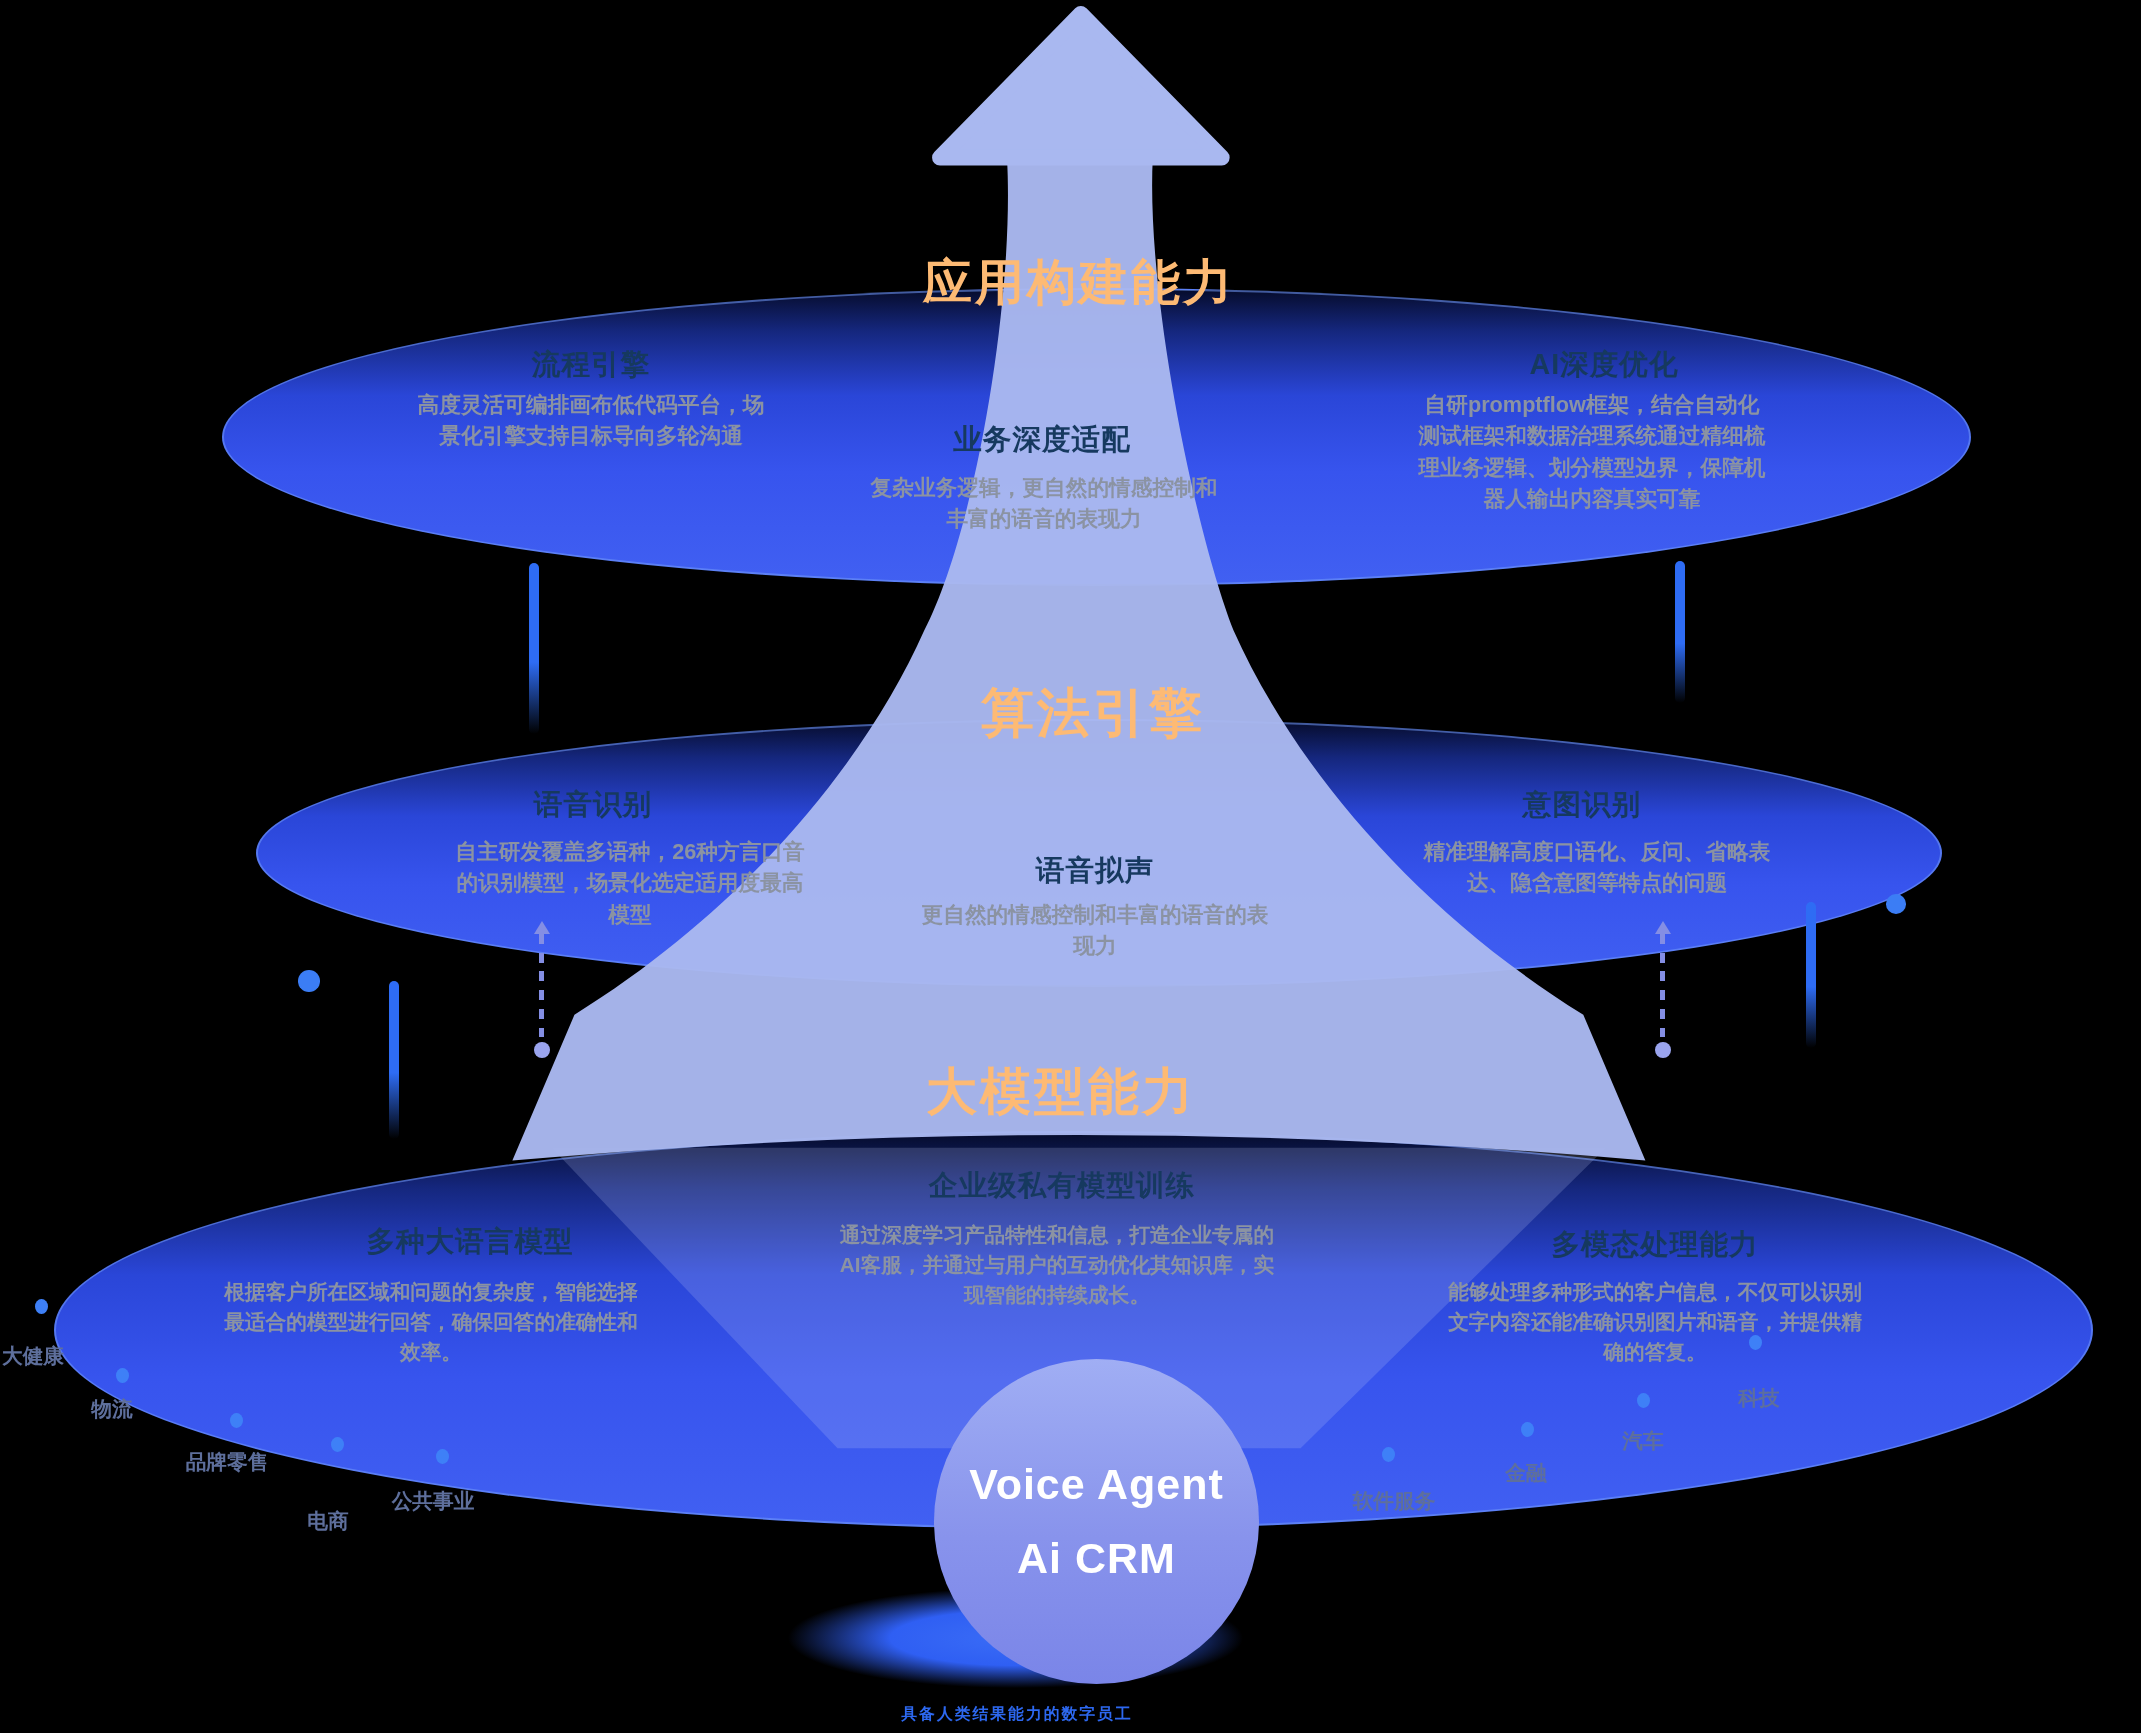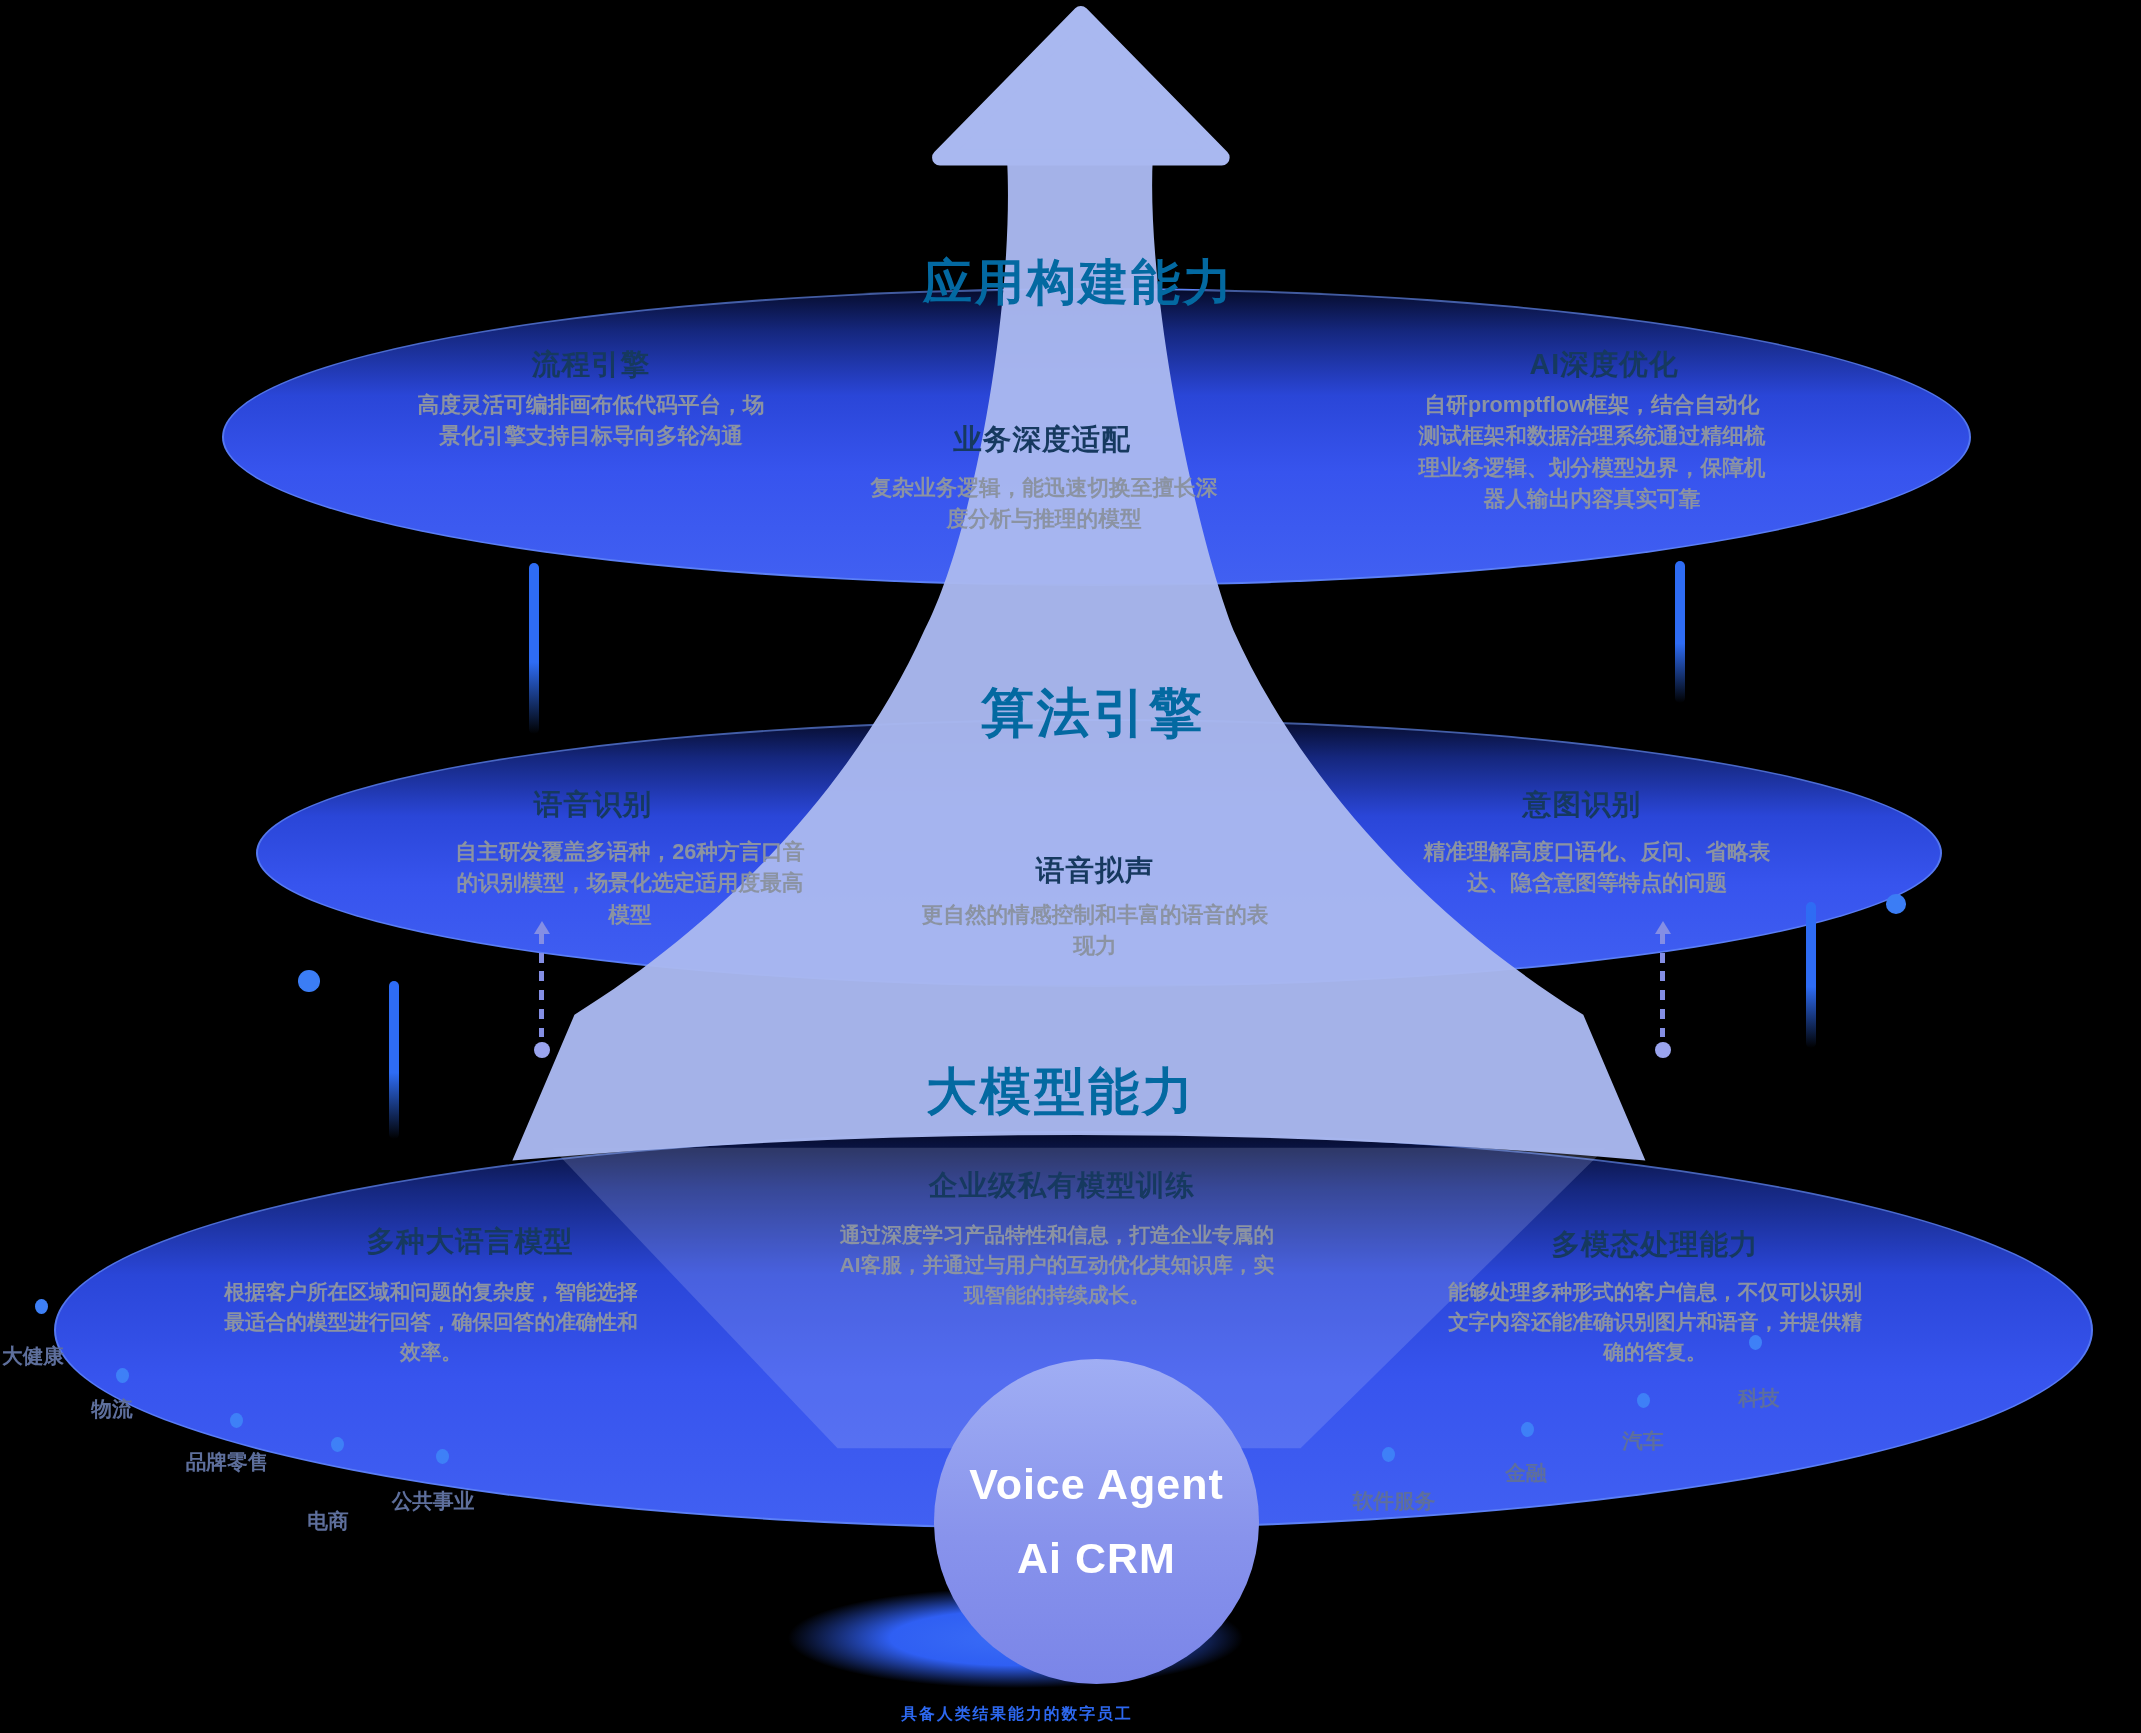--- a/index.html
+++ b/index.html
@@ -14,21 +14,21 @@
     border:2px solid rgba(115,155,250,0.55);
     box-sizing:border-box;
   }
   .ellipse-top{left:222px;top:288px;width:1749px;height:298px;}
   .ellipse-mid{left:256px;top:719px;width:1686px;height:268px;}
   .ellipse-bottom{left:54px;top:1131px;width:2039px;height:398px;}
   
   .beam-svg{position:absolute;left:0;top:0;z-index:3;}
   
   .h1{
-    position:absolute;transform:translateX(-50%);color:#0369a1;font-weight:800;
+    position:absolute;transform:translateX(-50%);color:#fdba74;font-weight:800;
     letter-spacing:3px;white-space:nowrap;z-index:6;
   }
   .h2{
     position:absolute;transform:translateX(-50%);color:#16395f;font-weight:800;
     font-size:28.6px;letter-spacing:1px;white-space:nowrap;z-index:6;
   }
   .desc{
     position:absolute;transform:translateX(-50%);color:#8b93a2;font-weight:600;
     font-size:21.7px;line-height:1.45;text-align:center;z-index:6;
   }
@@ -99,21 +99,21 @@
       <span class="dash"></span>
       <span class="enddot"></span>
     </div>
   </div>
 
   <div>
     <div class="h1" style="left:1079px;top:250px;font-size:49px;">应用构建能力</div>
     <div class="h2" style="left:591px;top:345px;">流程引擎</div>
     <div class="desc" style="left:591px;top:389px;width:363px;">高度灵活可编排画布低代码平台，场景化引擎支持目标导向多轮沟通</div>
     <div class="h2" style="left:1042px;top:420px;">业务深度适配</div>
-    <div class="desc" style="left:1044px;top:472px;width:364px;">复杂业务逻辑，能迅速切换至擅长深度分析与推理的模型</div>
+    <div class="desc" style="left:1044px;top:472px;width:364px;">复杂业务逻辑，更自然的情感控制和丰富的语音的表现力</div>
     <div class="h2" style="left:1604px;top:345px;">AI深度优化</div>
     <div class="desc" style="left:1592px;top:389px;width:351px;">自研promptflow框架，结合自动化测试框架和数据治理系统通过精细梳理业务逻辑、划分模型边界，保障机器人输出内容真实可靠</div>
   </div>
 
   <div>
     <div class="h1" style="left:1093px;top:678px;font-size:53px;">算法引擎</div>
     <div class="h2" style="left:593px;top:785px;">语音识别</div>
     <div class="desc" style="left:594px;top:836px;width:363px;margin-left:36px;">自主研发覆盖多语种，26种方言口音的识别模型，场景化选定适用度最高模型</div>
     <div class="h2" style="left:1095px;top:851px;">语音拟声</div>
     <div class="desc" style="left:1095px;top:899px;width:364px;">更自然的情感控制和丰富的语音的表现力</div>

